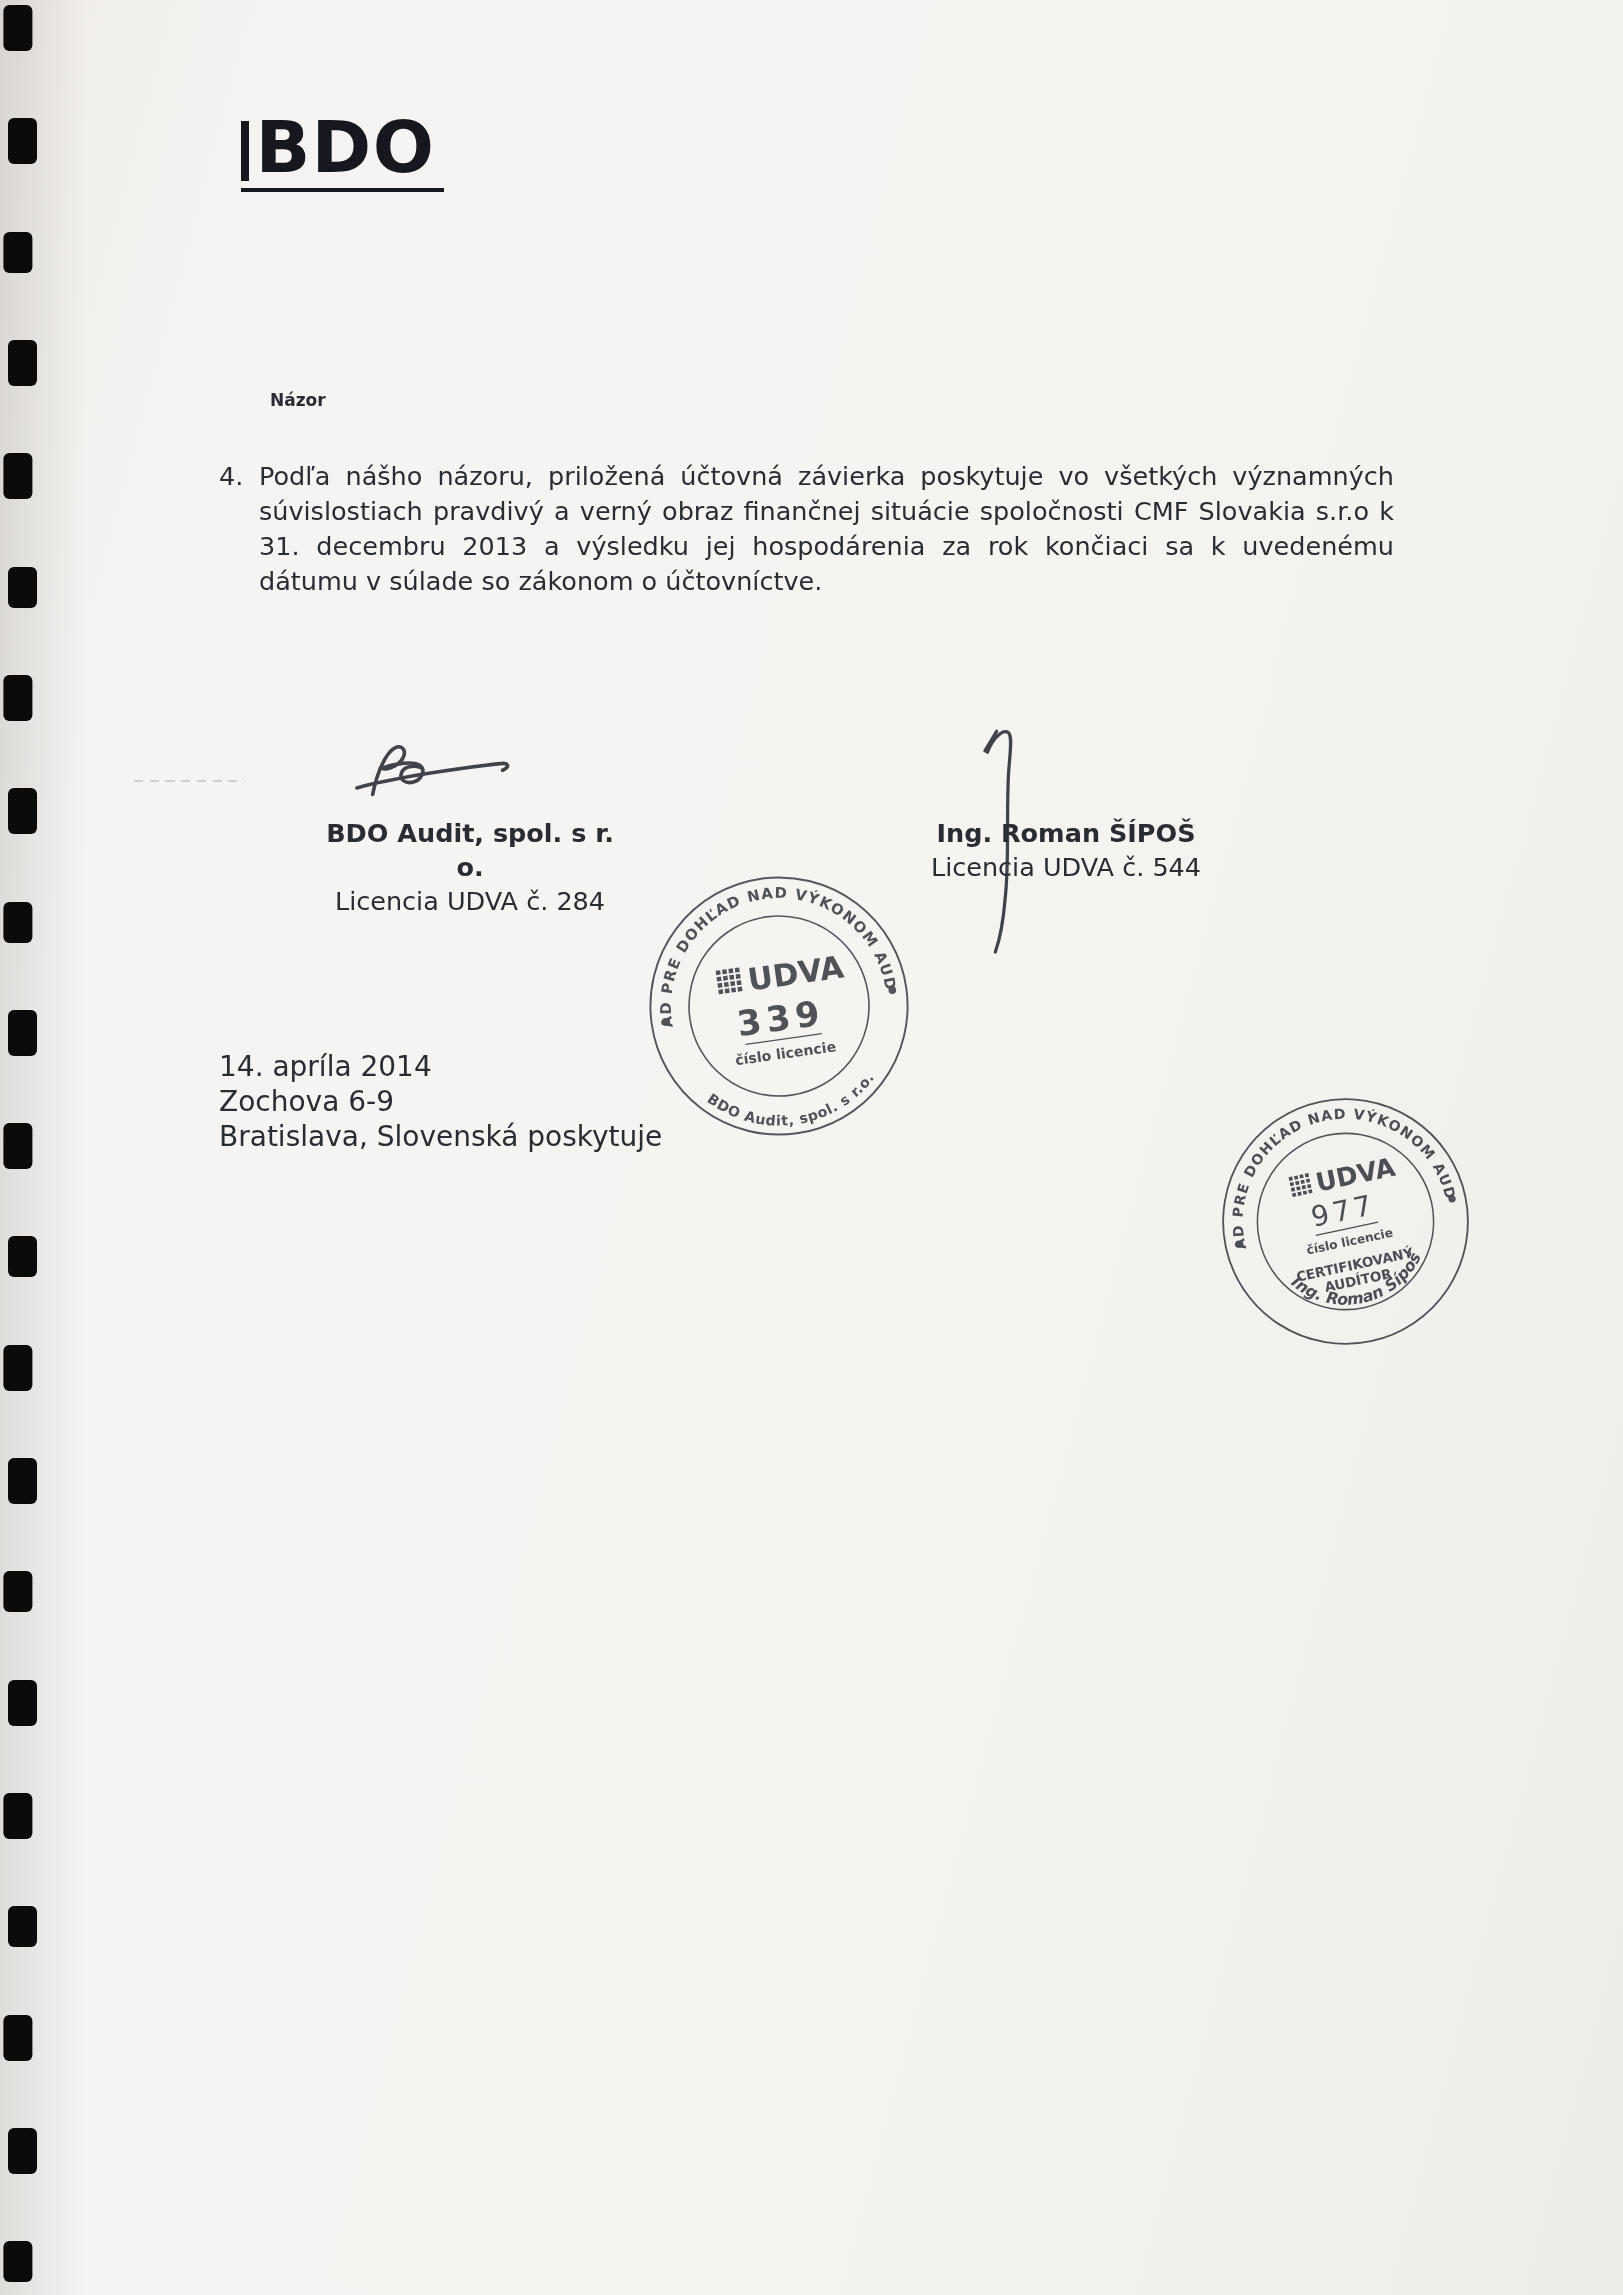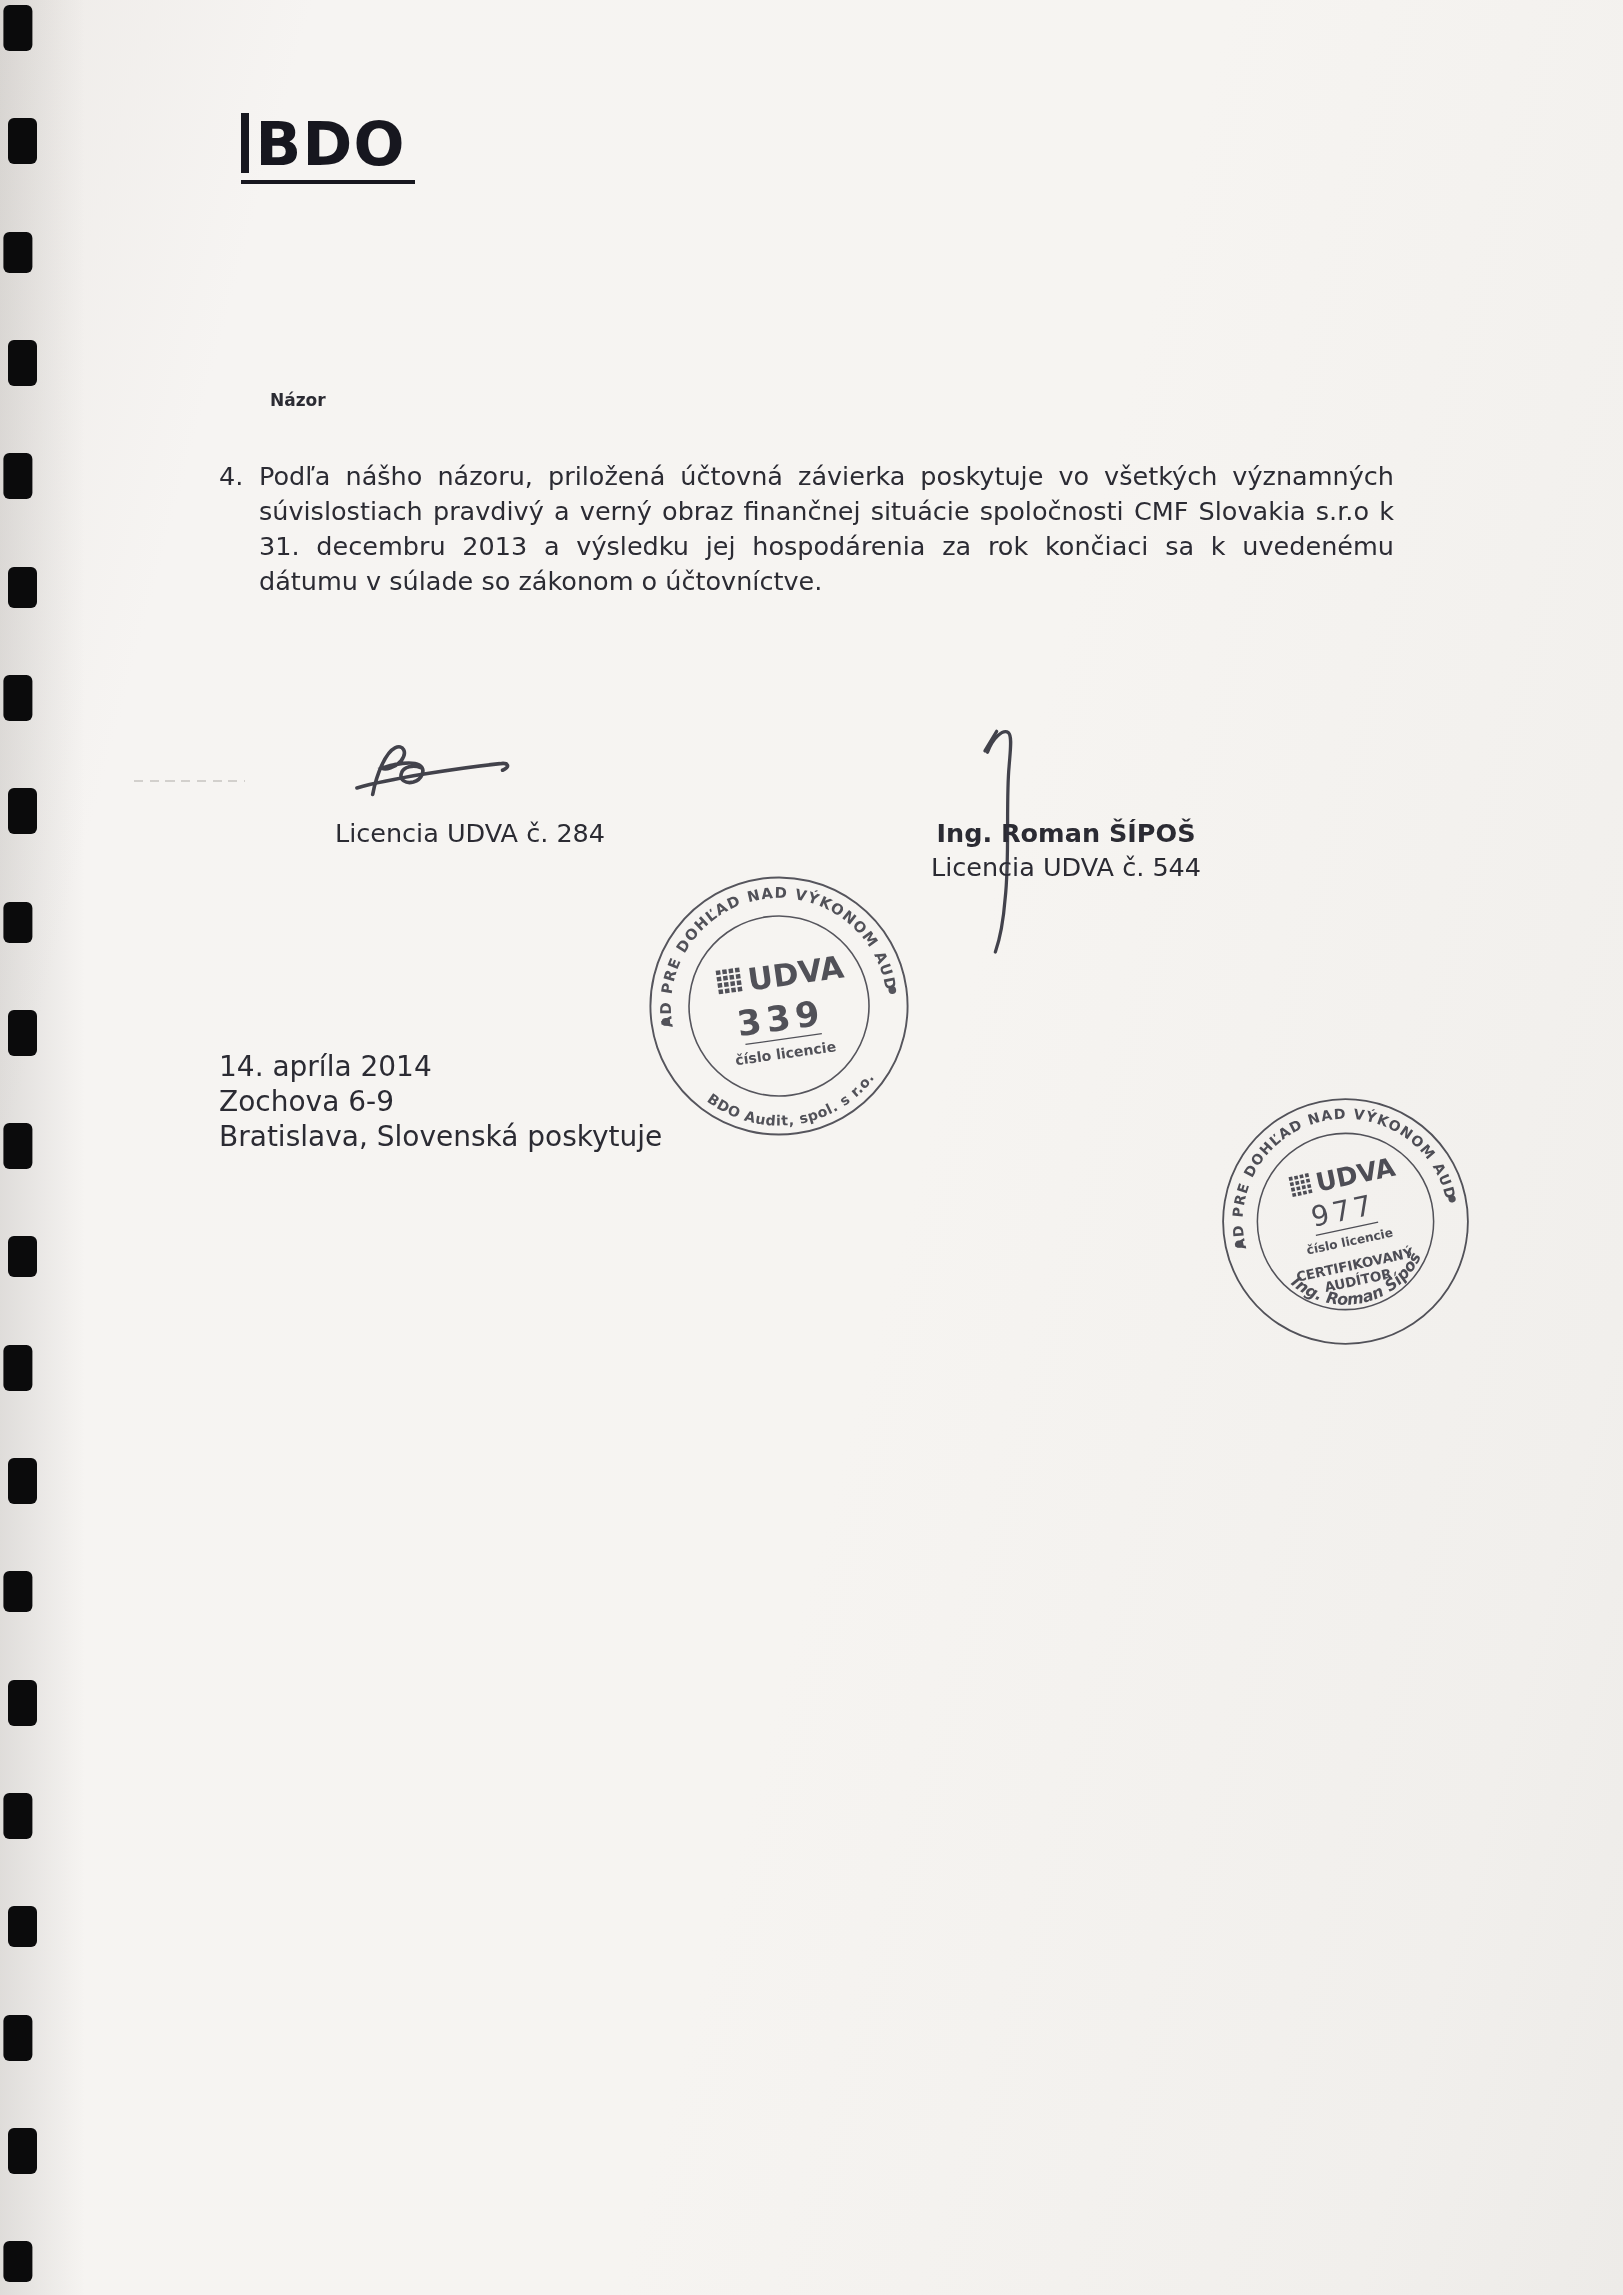--- a/index.html
+++ b/index.html
@@ -21,21 +21,21 @@
           display:flex; flex-direction:column; justify-content:space-between; }
   .hole{ width:29px; height:46px; background:#0b0b0c; border-radius:5.9px; }
   .hole:nth-child(odd){ transform:translateX(-4.6px); }
   .hole:nth-child(3n){ height:41px; }
 
   
   .logo{ position:absolute; left:241px; top:113px; display:inline-block;
          border-bottom:4.6px solid #17171f; padding:0 9.2px 6.5px 0; }
   .logo-row{ display:flex; align-items:flex-end; }
   .logo-bar{ width:7.9px; height:60px; background:#17171f; margin-right:6.5px; }
-  .logo-text{ font-size:60px; font-weight:800; letter-spacing:1.3px; color:#17171f; line-height:.95; }
+  .logo-text{ font-size:72px; font-weight:800; letter-spacing:1.3px; color:#17171f; line-height:.95; }
 
   .heading{ position:absolute; left:270px; top:390px; font-size:17px; font-weight:bold; }
 
   .para{ position:absolute; left:219px; top:459px; width:1175px; font-size:25.5px; line-height:35px; }
   .para-num{ position:absolute; left:0; top:0; }
   .para-text{ margin-left:40px; text-align:justify; }
 
   .sig-block{ position:absolute; width:314px; text-align:center; font-size:25.5px; line-height:34px; }
   .sig-left{ left:313px; top:816px; }
   .sig-right{ left:909px; top:816px; }
@@ -109,20 +109,21 @@
 </svg>
 
 <svg class="signature-svg sig2" width="47" height="236" viewBox="0 0 72 360">
   <g fill="none" stroke="#2f2f3a" stroke-width="5" stroke-linecap="round" opacity=".9">
     <path d="M 6 42 L 24 12"></path>
     <path d="M 10 44 C 18 22 34 8 42 14 C 48 19 45 40 43 66 C 38 118 44 208 37 268 C 34 306 29 330 22 350"></path>
   </g>
 </svg>
 
 <div class="sig-block sig-left">
+  <div class="sig-name">BDO Audit, spol. s r. o.</div>
   <div>Licencia UDVA č. 284</div>
 </div>
 
 <div class="sig-block sig-right">
   <div class="sig-name">Ing. Roman ŠÍPOŠ</div>
   <div>Licencia UDVA č. 544</div>
 </div>
 
 <div class="date-block">
   <div>14. apríla 2014</div>

